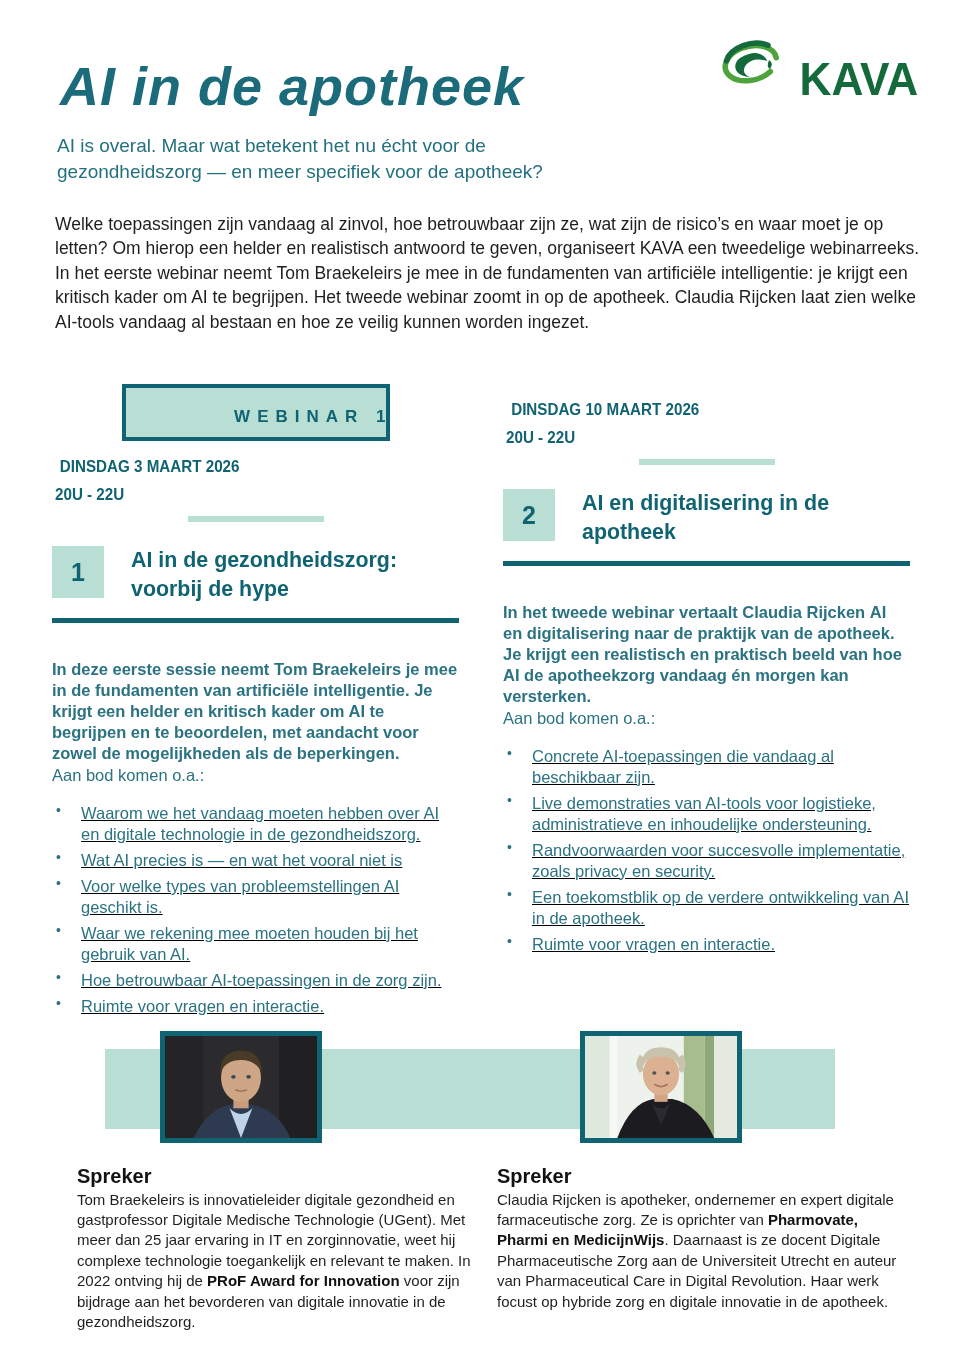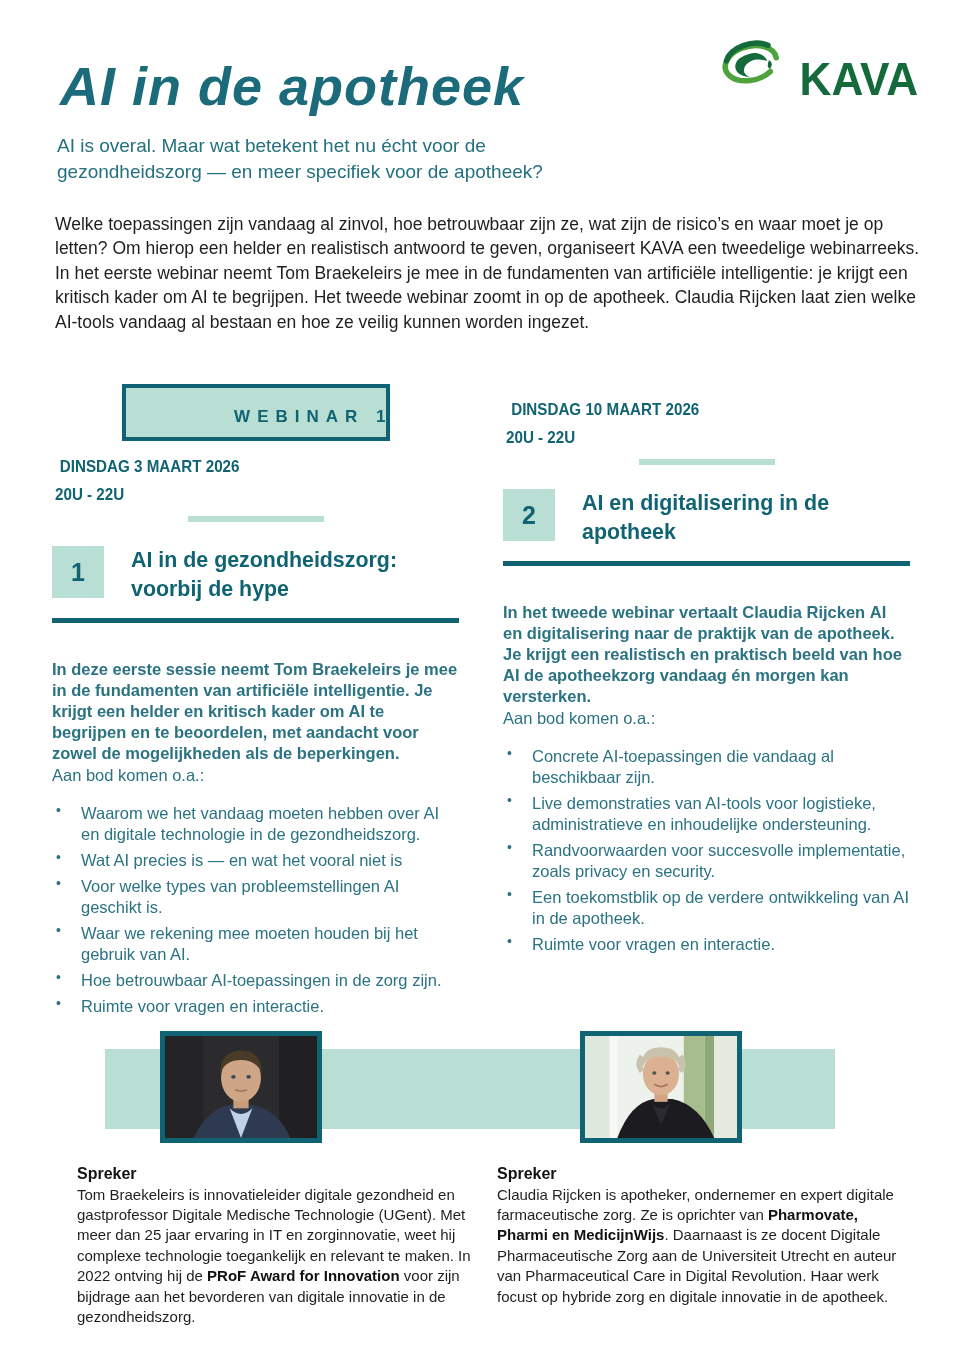--- a/index.html
+++ b/index.html
@@ -51,39 +51,39 @@
     font-weight:bold;font-size:25px;display:flex;align-items:center;justify-content:center;
   }
   .session-title{
     margin:0;font-size:22.5px;font-weight:bold;color:var(--teal-dark);line-height:1.28;
     max-width:320px;transform:scaleX(0.95);transform-origin:left top;
   }
   .head-rule{height:5px;background:var(--teal-dark);margin-top:14px;}
   .body-text{margin:36px 0 0;font-size:16.5px;line-height:1.27;color:var(--teal-body);font-weight:bold;}
   .body-text b{color:var(--teal-body);}
   .list-intro{margin:1px 0 0;font-size:16.5px;line-height:1.3;color:var(--teal-body);}
-  ul.bullets{list-style:none;margin:17px 0 0;padding:0;}
+  ul.bullets{list-style:none;margin:17px 0 0;padding:0;text-decoration:underline;}
   ul.bullets li{
     position:relative;padding-left:29px;margin-top:5px;
     font-size:16.5px;line-height:1.27;color:var(--teal-body);
   }
   ul.bullets li::before{content:"\2022";position:absolute;left:4px;top:-1px;font-size:14px;color:var(--teal-body);}
   
   .band-section{position:relative;height:128px;margin-top:14px;}
   .band{position:absolute;left:105px;top:18px;width:730px;height:80px;background:var(--mint);}
   .photo{
     position:absolute;top:0;width:162px;height:112px;border:5px solid var(--teal-dark);
     box-sizing:border-box;overflow:hidden;background:#26262a;
   }
   .photo svg{display:block;width:100%;height:100%;}
   .photo-left{left:160px;}
   .photo-right{left:580px;}
   
   .bios{display:grid;grid-template-columns:398px 412px;column-gap:22px;margin:6px 0 0 77px;}
-  .bio-label{font-size:16px;font-weight:bold;color:#121212;}
+  .bio-label{font-size:20px;font-weight:bold;color:#121212;}
   .bio-text{margin-top:2px;font-size:15px;line-height:1.36;color:var(--ink);}
   .bio-text b{color:#111;}
 </style>
 </head>
 <body>
 
 <div class="page">
 
   <div class="logo">
     <span>

